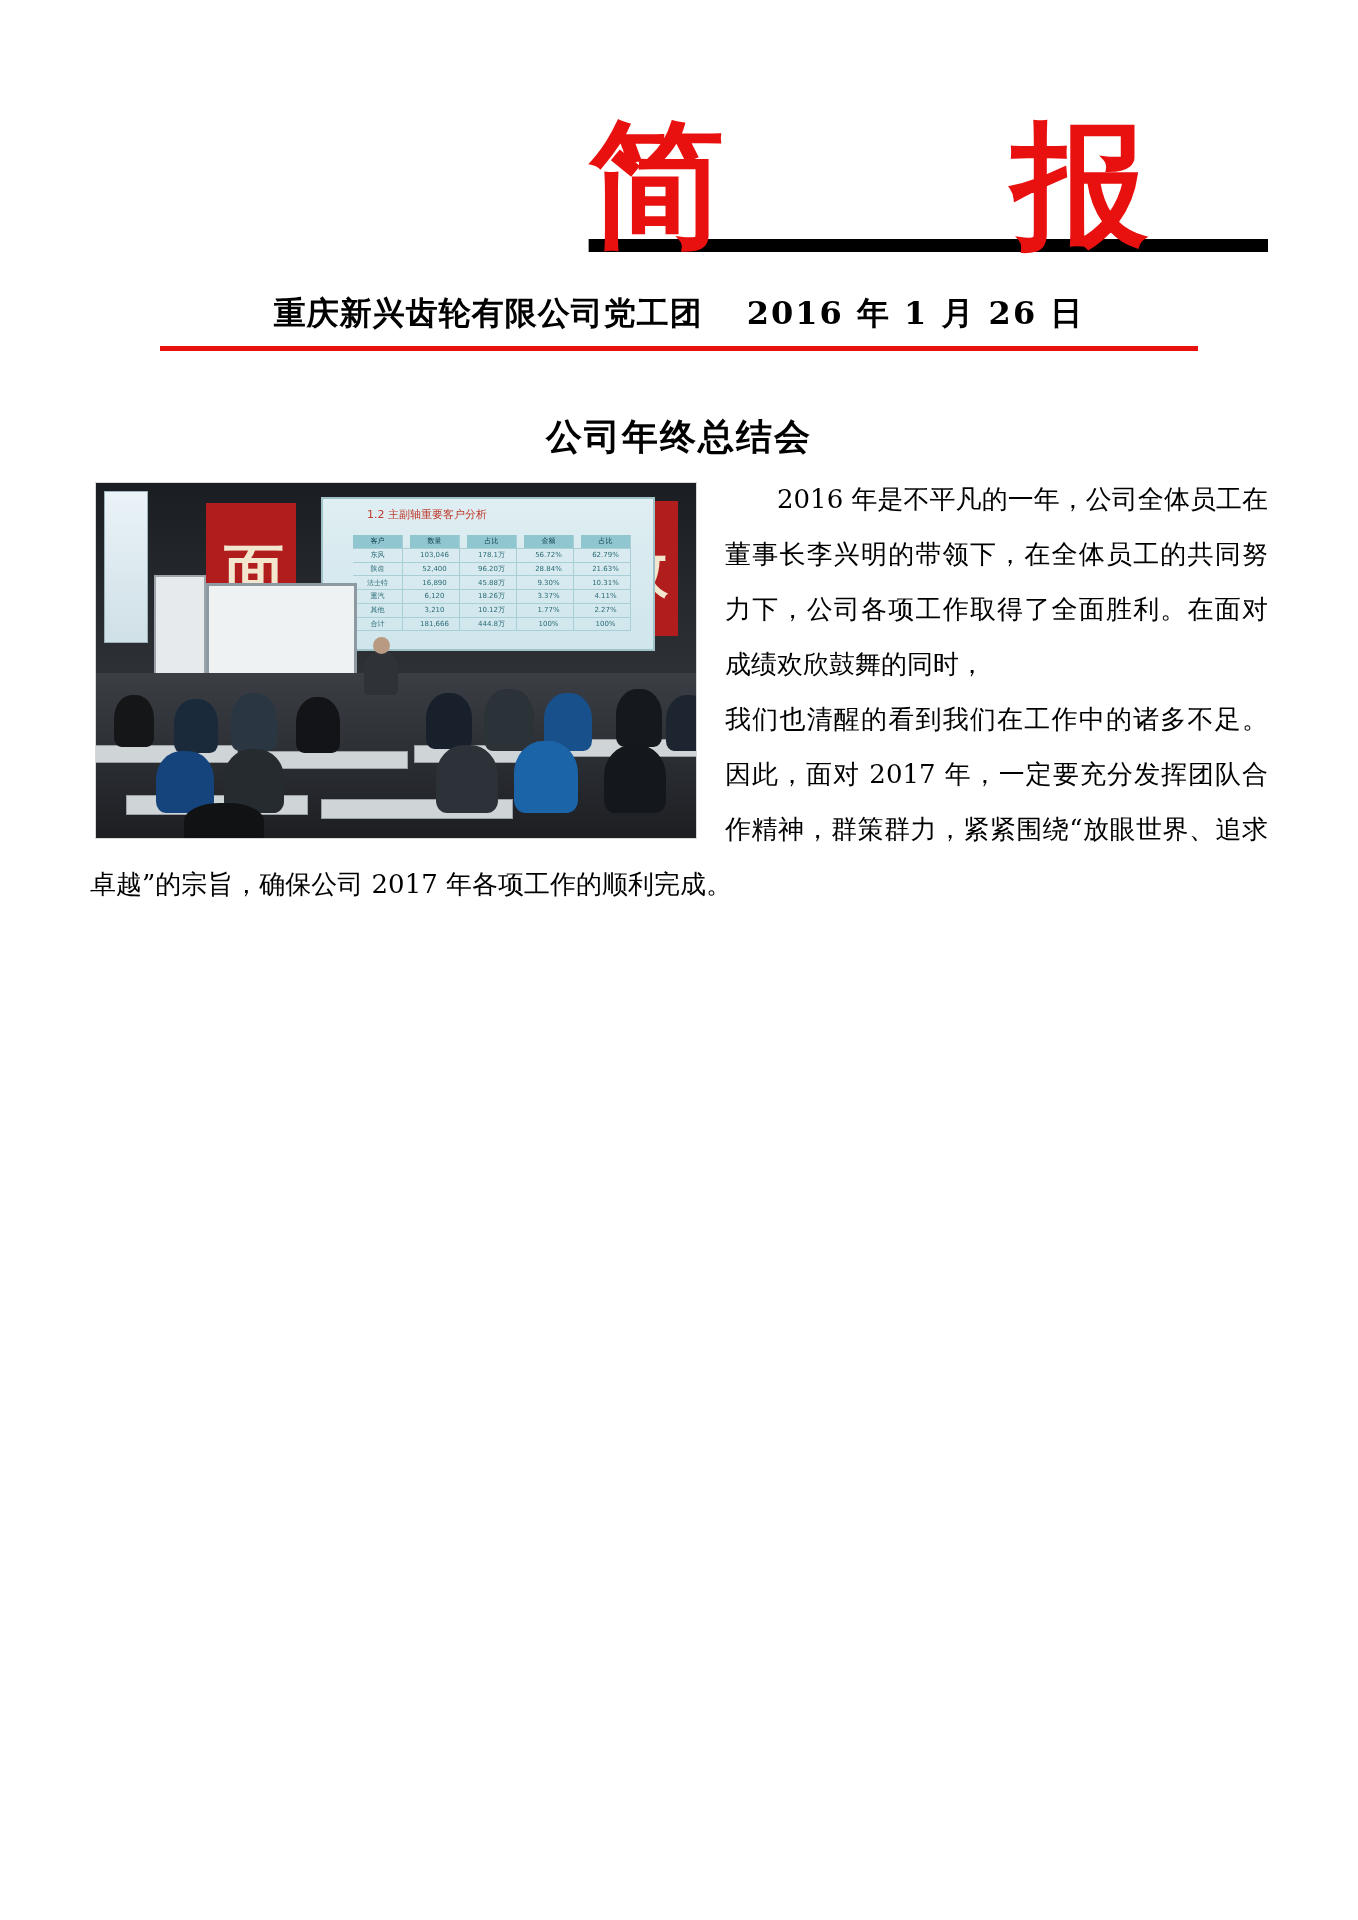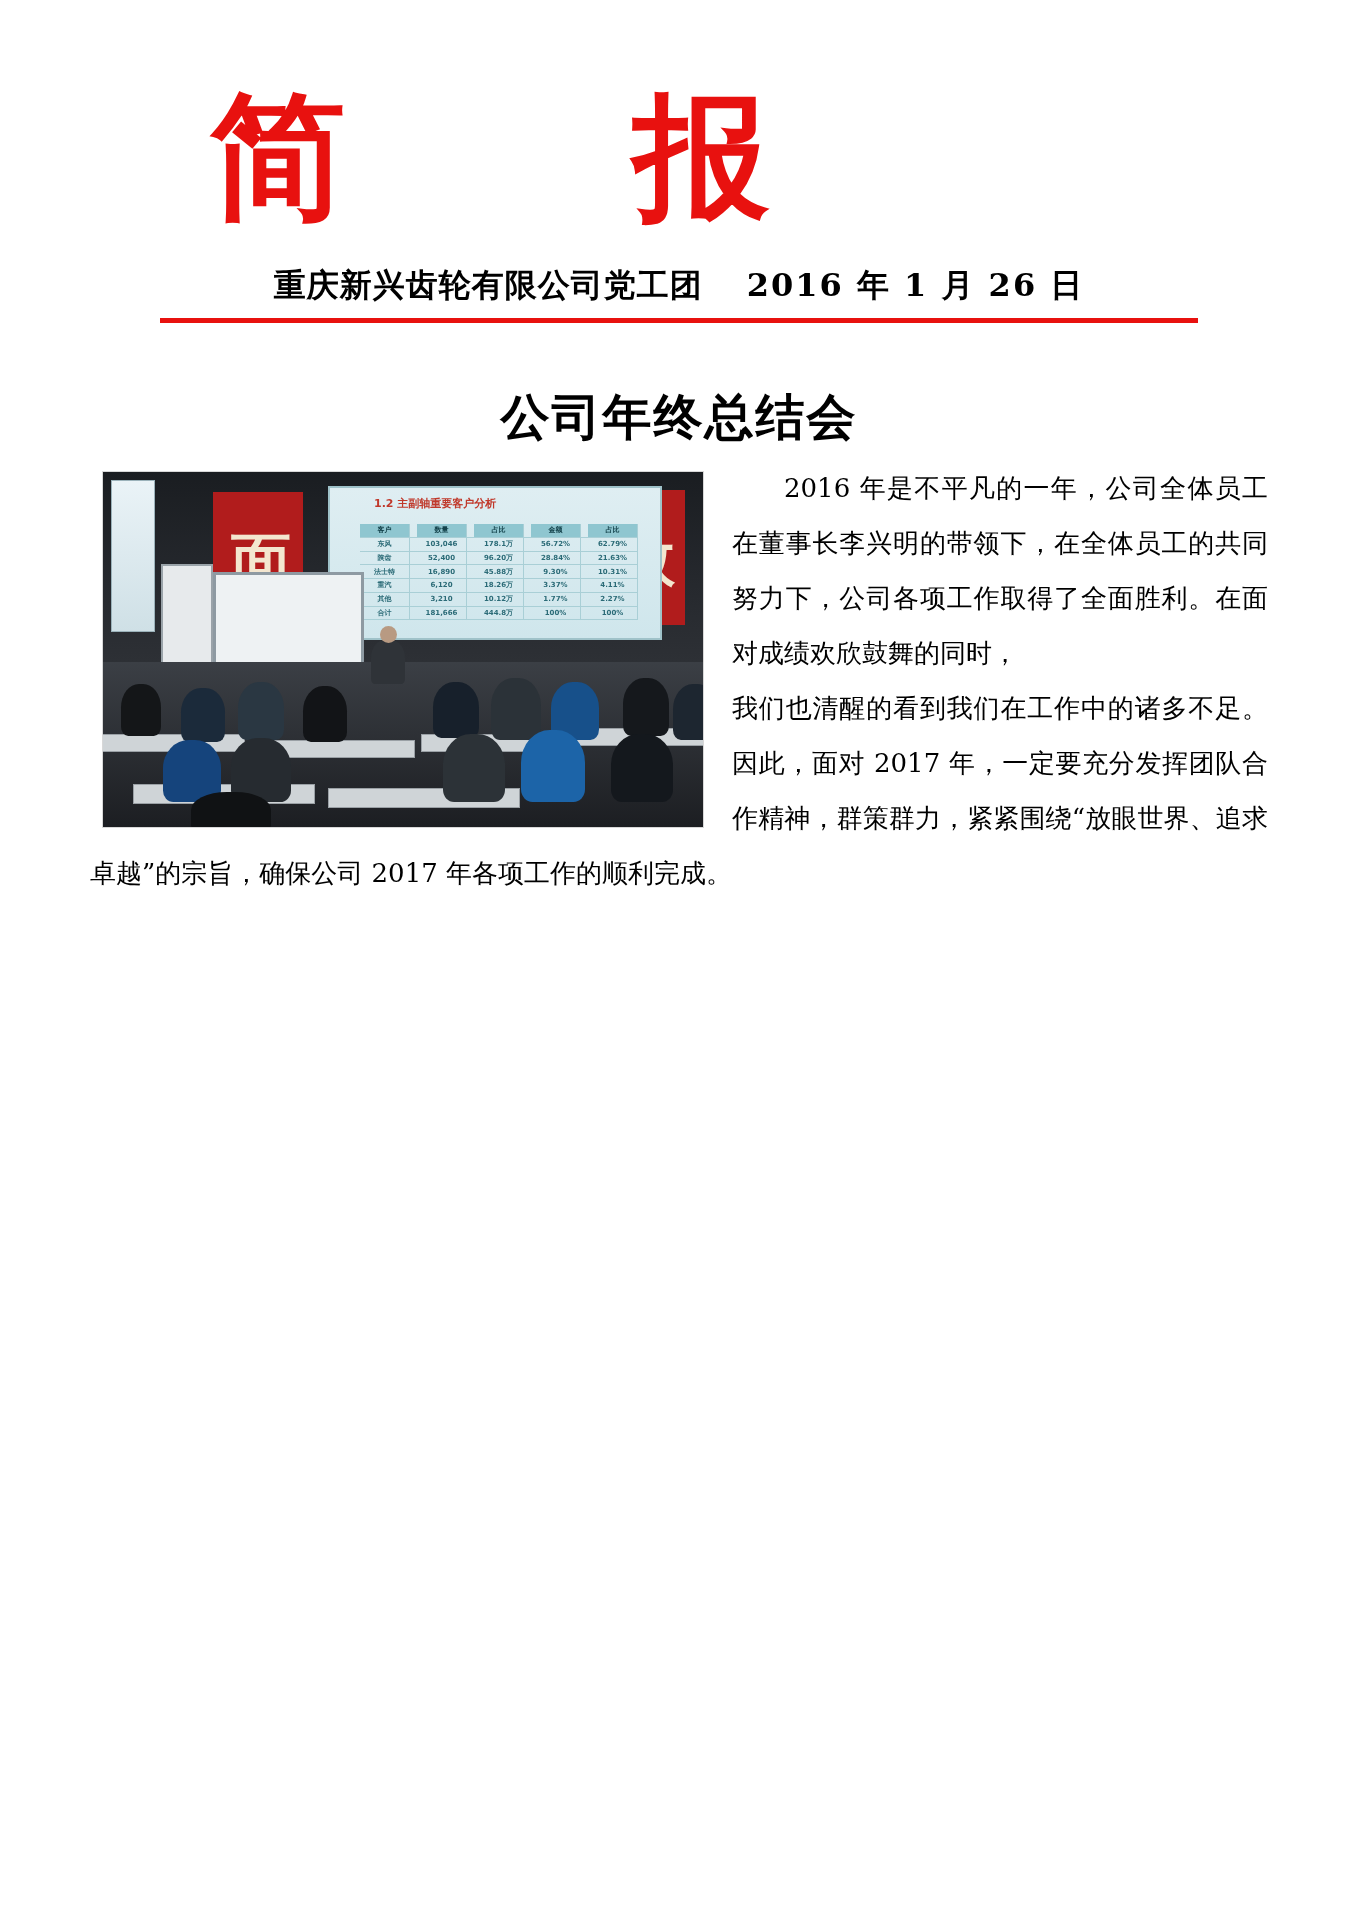--- a/index.html
+++ b/index.html
@@ -18,22 +18,23 @@
   .page {
     position: relative;
     width: 1358px;
     height: 1920px;
     box-sizing: border-box;
     padding: 0 90px;
   }
 
   
   .masthead {
-    text-align: left;
-    padding-top: 88px;
+    text-align: right;
+    padding-top: 116px;
+    text-decoration: underline;
   }
   .masthead-title {
     color: #e8110f;
     font-family: "DejaVu Serif", "Liberation Serif", serif;
     font-weight: bold;
     font-size: 136px;
     line-height: 1.0;
     letter-spacing: 120px;
     text-indent: 120px;
     margin: 0;
@@ -70,21 +71,21 @@
   }
   .red-rule {
     height: 5px;
     background: #e8110f;
     margin: 10px 70px 0 70px;
   }
 
   
   .article-title {
     text-align: center;
-    font-size: 49px;
+    font-size: 36px;
     font-weight: bold;
     letter-spacing: 2px;
     margin-top: 62px;
     font-family: "DejaVu Sans", "Liberation Sans", sans-serif;
   }
 
   .body-text {
     margin-top: 36px;
     font-size: 26px;
     line-height: 55px;
@@ -99,26 +100,25 @@
   }
 
   
   .figure-block {
     margin-top: 10px;
   }
   .photo {
     float: left;
     width: 600px;
     height: 355px;
-    margin: 10px 28px 8px 12px;
+    margin: 10px 28px 8px 5px;
     border: 1px solid #d8d8d8;
     position: relative;
     overflow: hidden;
     background: #86efac;
-    font-weight: bold;
   }
   
   .ph-wall {
     position: absolute; left: 0; top: 0; right: 0; height: 190px;
     background: linear-gradient(180deg,#1a1d21 0%, #26292e 60%, #2d3035 100%);
   }
   .ph-screen {
     position: absolute; left: 225px; top: 14px; width: 330px; height: 150px;
     background: linear-gradient(180deg,#dfeef2 0%, #cfe6ec 100%);
     border: 2px solid #9fc2c9;

